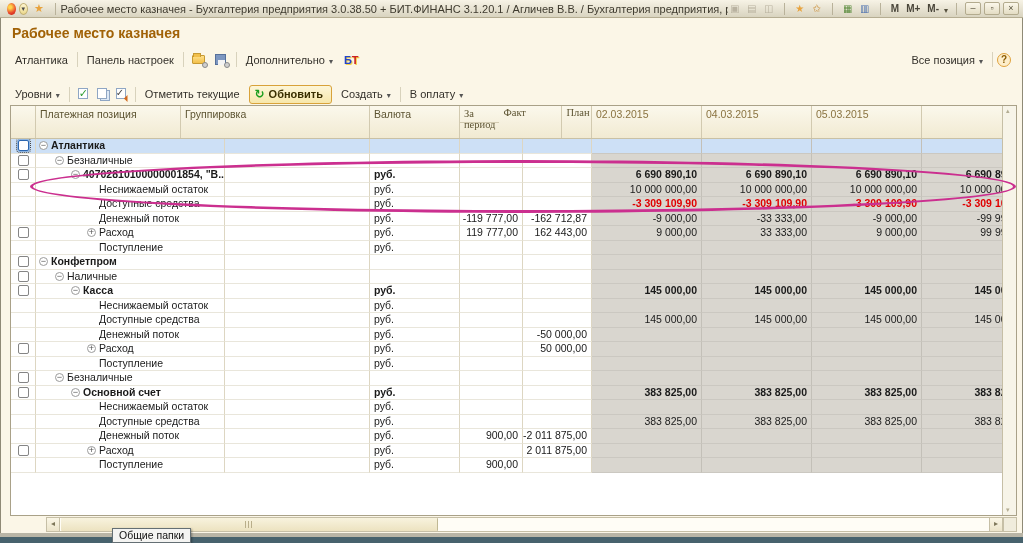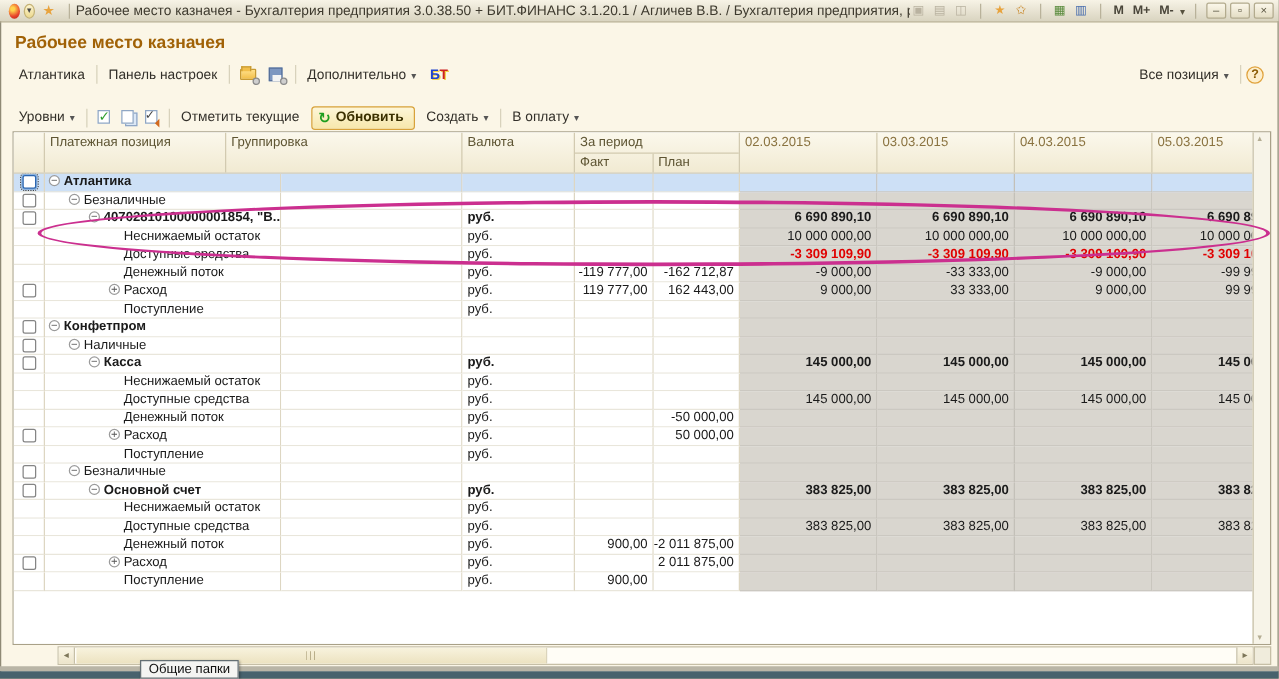--- a/index.html
+++ b/index.html
@@ -67,21 +67,21 @@
     background:linear-gradient(#fdf6d8,#f7e7ab);font-weight:bold;color:#3a2f00;}
   .refreshbtn .ric{color:#1e9e1e;font-weight:bold;margin-right:4px;font-size:12px;}
   .refreshbtn .ric::after{content:"↻";}
   
   .grid{position:absolute;left:10px;top:105px;width:1007px;height:411px;border:1px solid #a9a188;background:#fff;}
   .grid-viewport{position:absolute;left:0;top:0;right:14px;bottom:0;overflow:hidden;background:#fff;}
   .grid-header{display:flex;height:33px;background:linear-gradient(#fbf8ec,#f1ead2);border-bottom:1px solid #c9c1a5;}
   .hcell{border-right:1px solid #d2cab0;font-size:10.5px;color:#5d5432;padding:2px 4px;overflow:hidden;white-space:nowrap;flex:none;}
   .h-cb{width:25px;padding:0;}
   .h-group{width:189px;} .h-pay{width:145px;} .h-cur{width:90px;}
-  .h-period-wrap{width:132px;flex:none;display:flex;flex-direction:column;border-right:1px solid #d2cab0;}
+  .h-period-wrap{width:132px;flex:none;display:flex;flex-direction:row;border-right:1px solid #d2cab0;font-family:Liberation Serif, serif;}
   .h-period{height:17px;padding:2px 4px;font-size:10.5px;color:#5d5432;border-bottom:1px solid #d2cab0;}
   .h-fp{display:flex;flex:1;}
   .h-fact{width:63px;border-right:1px solid #d2cab0;padding:1px 4px;font-size:10.5px;color:#5d5432;}
   .h-plan{width:69px;padding:1px 4px;font-size:10.5px;color:#5d5432;border-right:none;}
   .h-dates{display:flex;}
   .h-date{width:110px;color:#8a7340;}
   .grid-row{display:flex;height:14.5px;}
   .cell{flex:none;height:14.5px;font-size:10.5px;line-height:13.5px;border-right:1px solid #ddd6c2;
     border-bottom:1px solid #e9e6db;overflow:hidden;white-space:nowrap;background:#fff;color:#1a1a1a;}
   .c-cb{width:25px;display:flex;align-items:center;justify-content:center;}
@@ -215,21 +215,20 @@
       <div class="hcell h-cur">Валюта</div>
       <div class="h-period-wrap">
         <div class="h-period">За период</div>
         <div class="h-fp">
           <div class="h-fact">Факт</div>
           <div class="h-plan">План</div>
         </div>
       </div>
       <div id="date-headers" class="h-dates">
           <div class="hcell h-date">02.03.2015</div>
-          <div class="hcell h-date">03.03.2015</div>
           <div class="hcell h-date">04.03.2015</div>
           <div class="hcell h-date">05.03.2015</div>
         </div>
     </div>
     <div id="grid-body">
         <div class="grid-row sel bold">
           <div class="cell c-cb">
             <span class="checkbox focused"></span>
           </div>
           <div class="cell c-group" style="padding-left: 3px;"><span class="expander">−</span><span class="rlabel">Атлантика</span></div>

